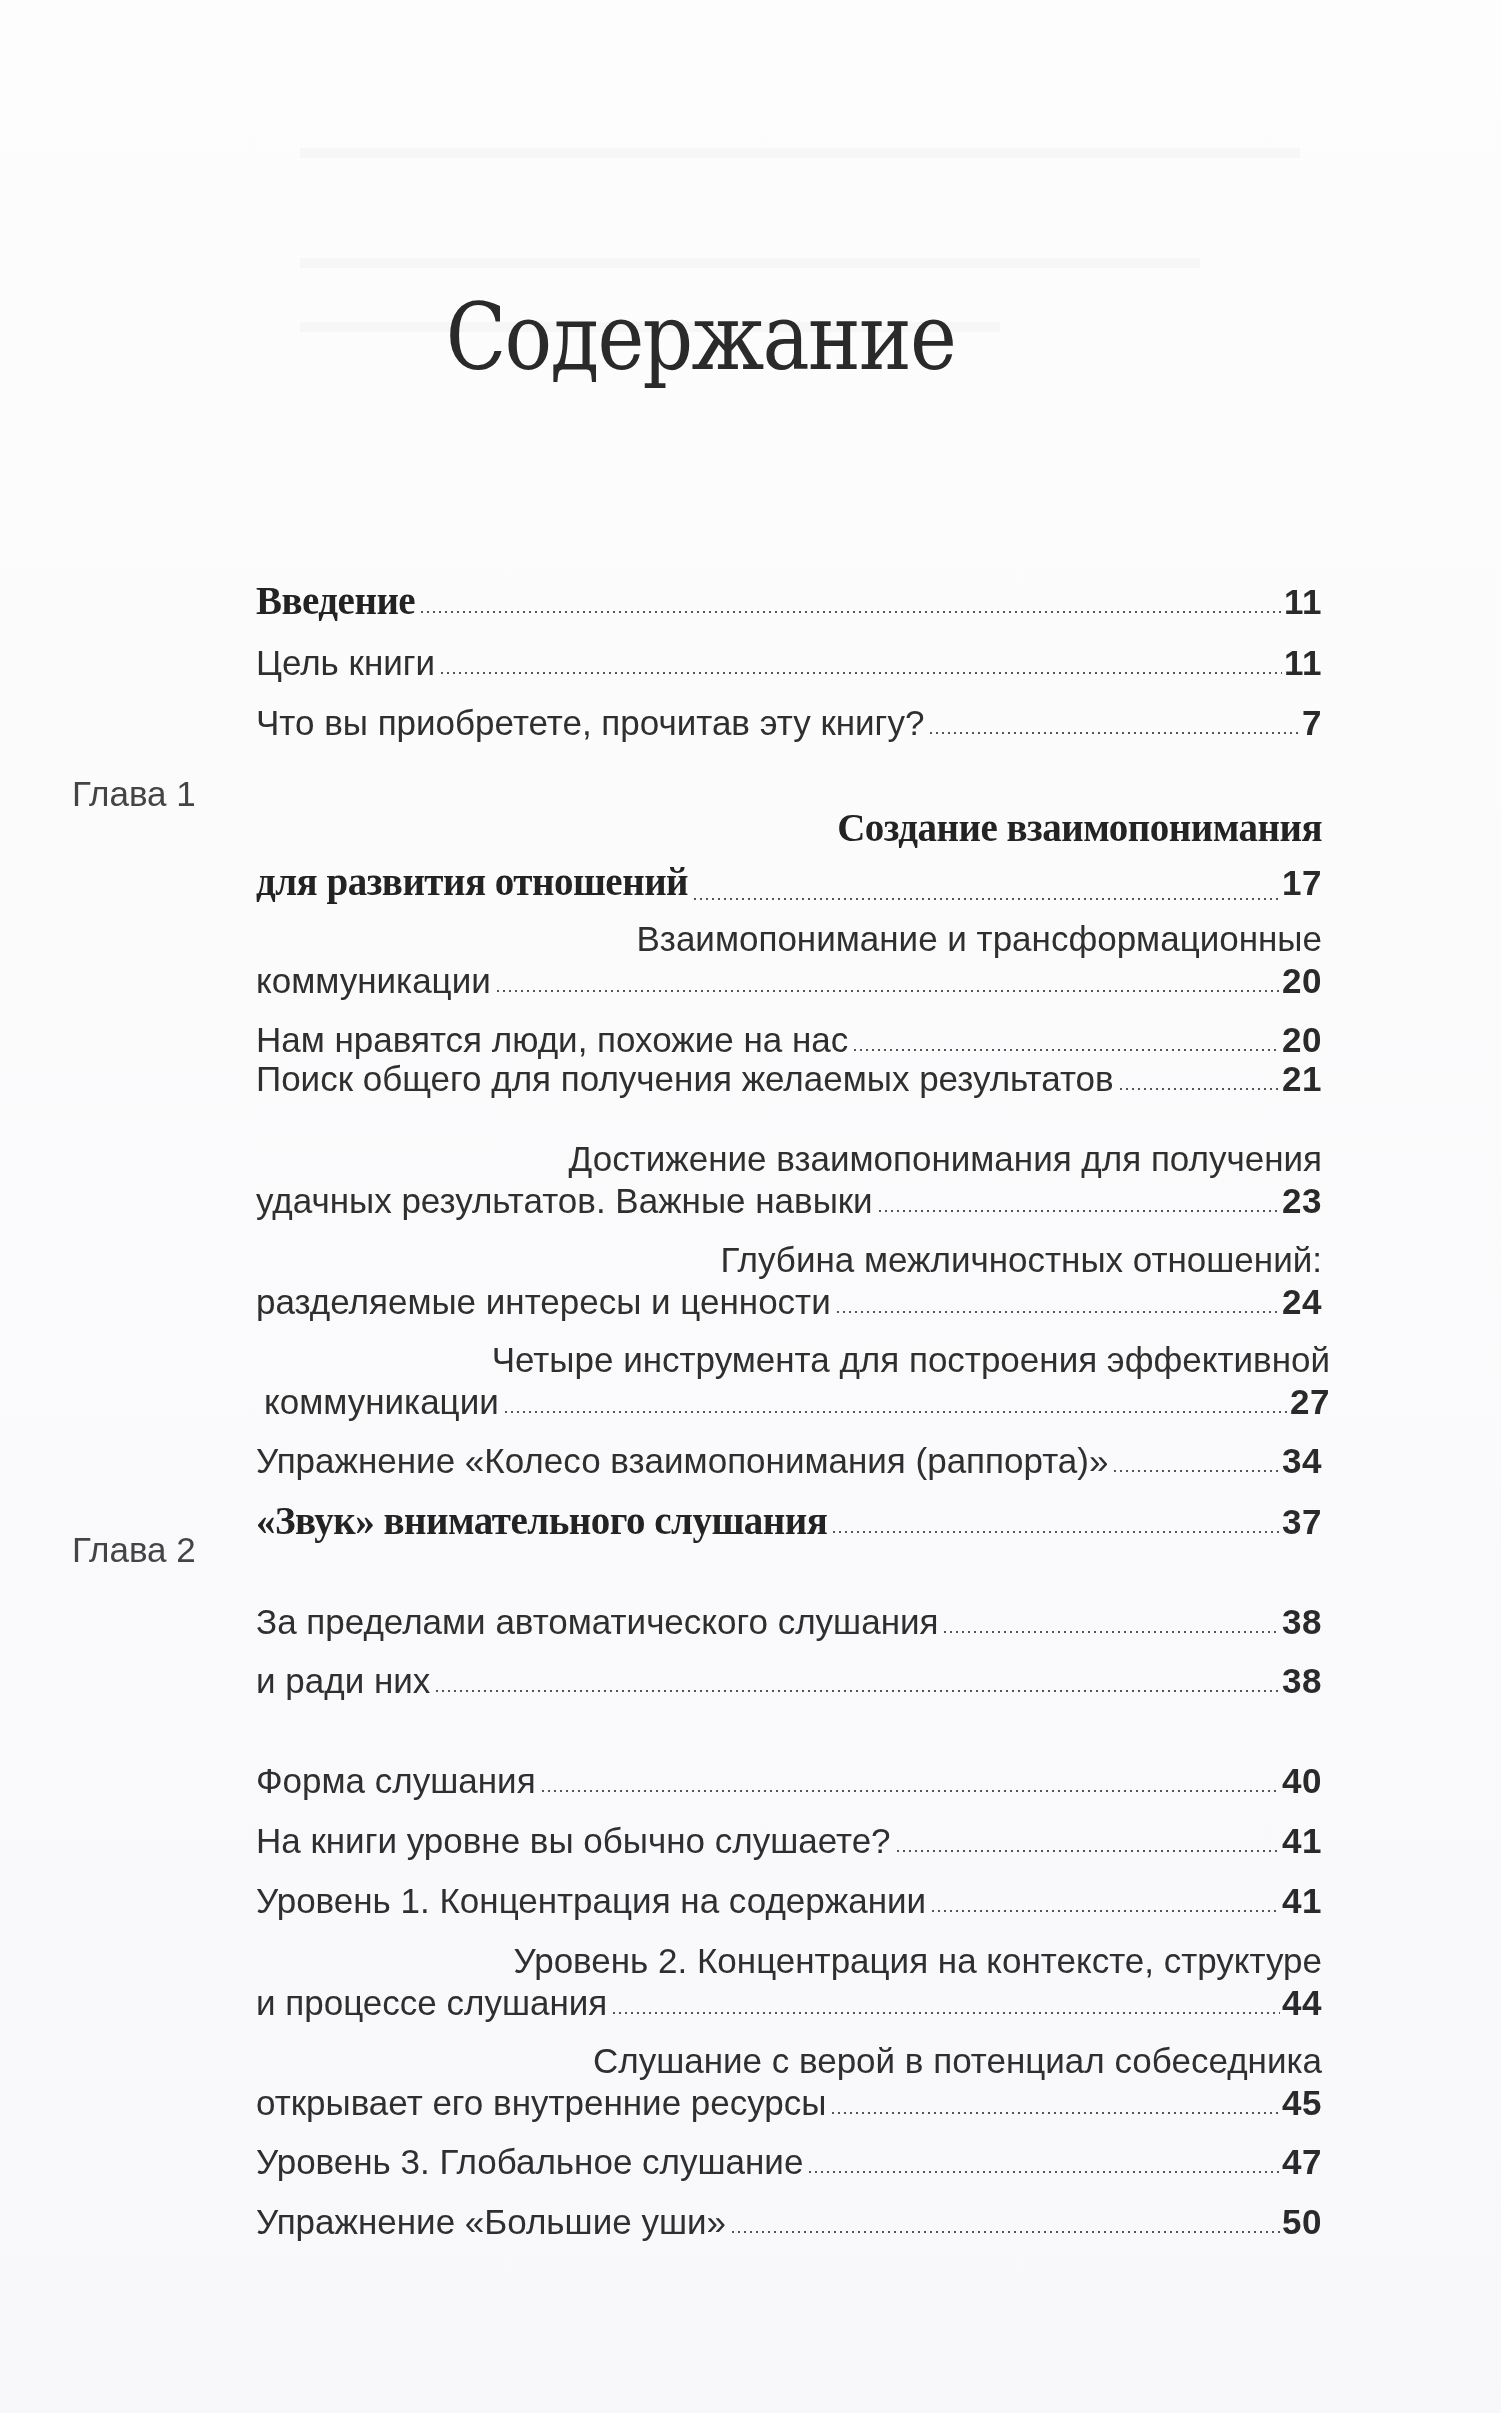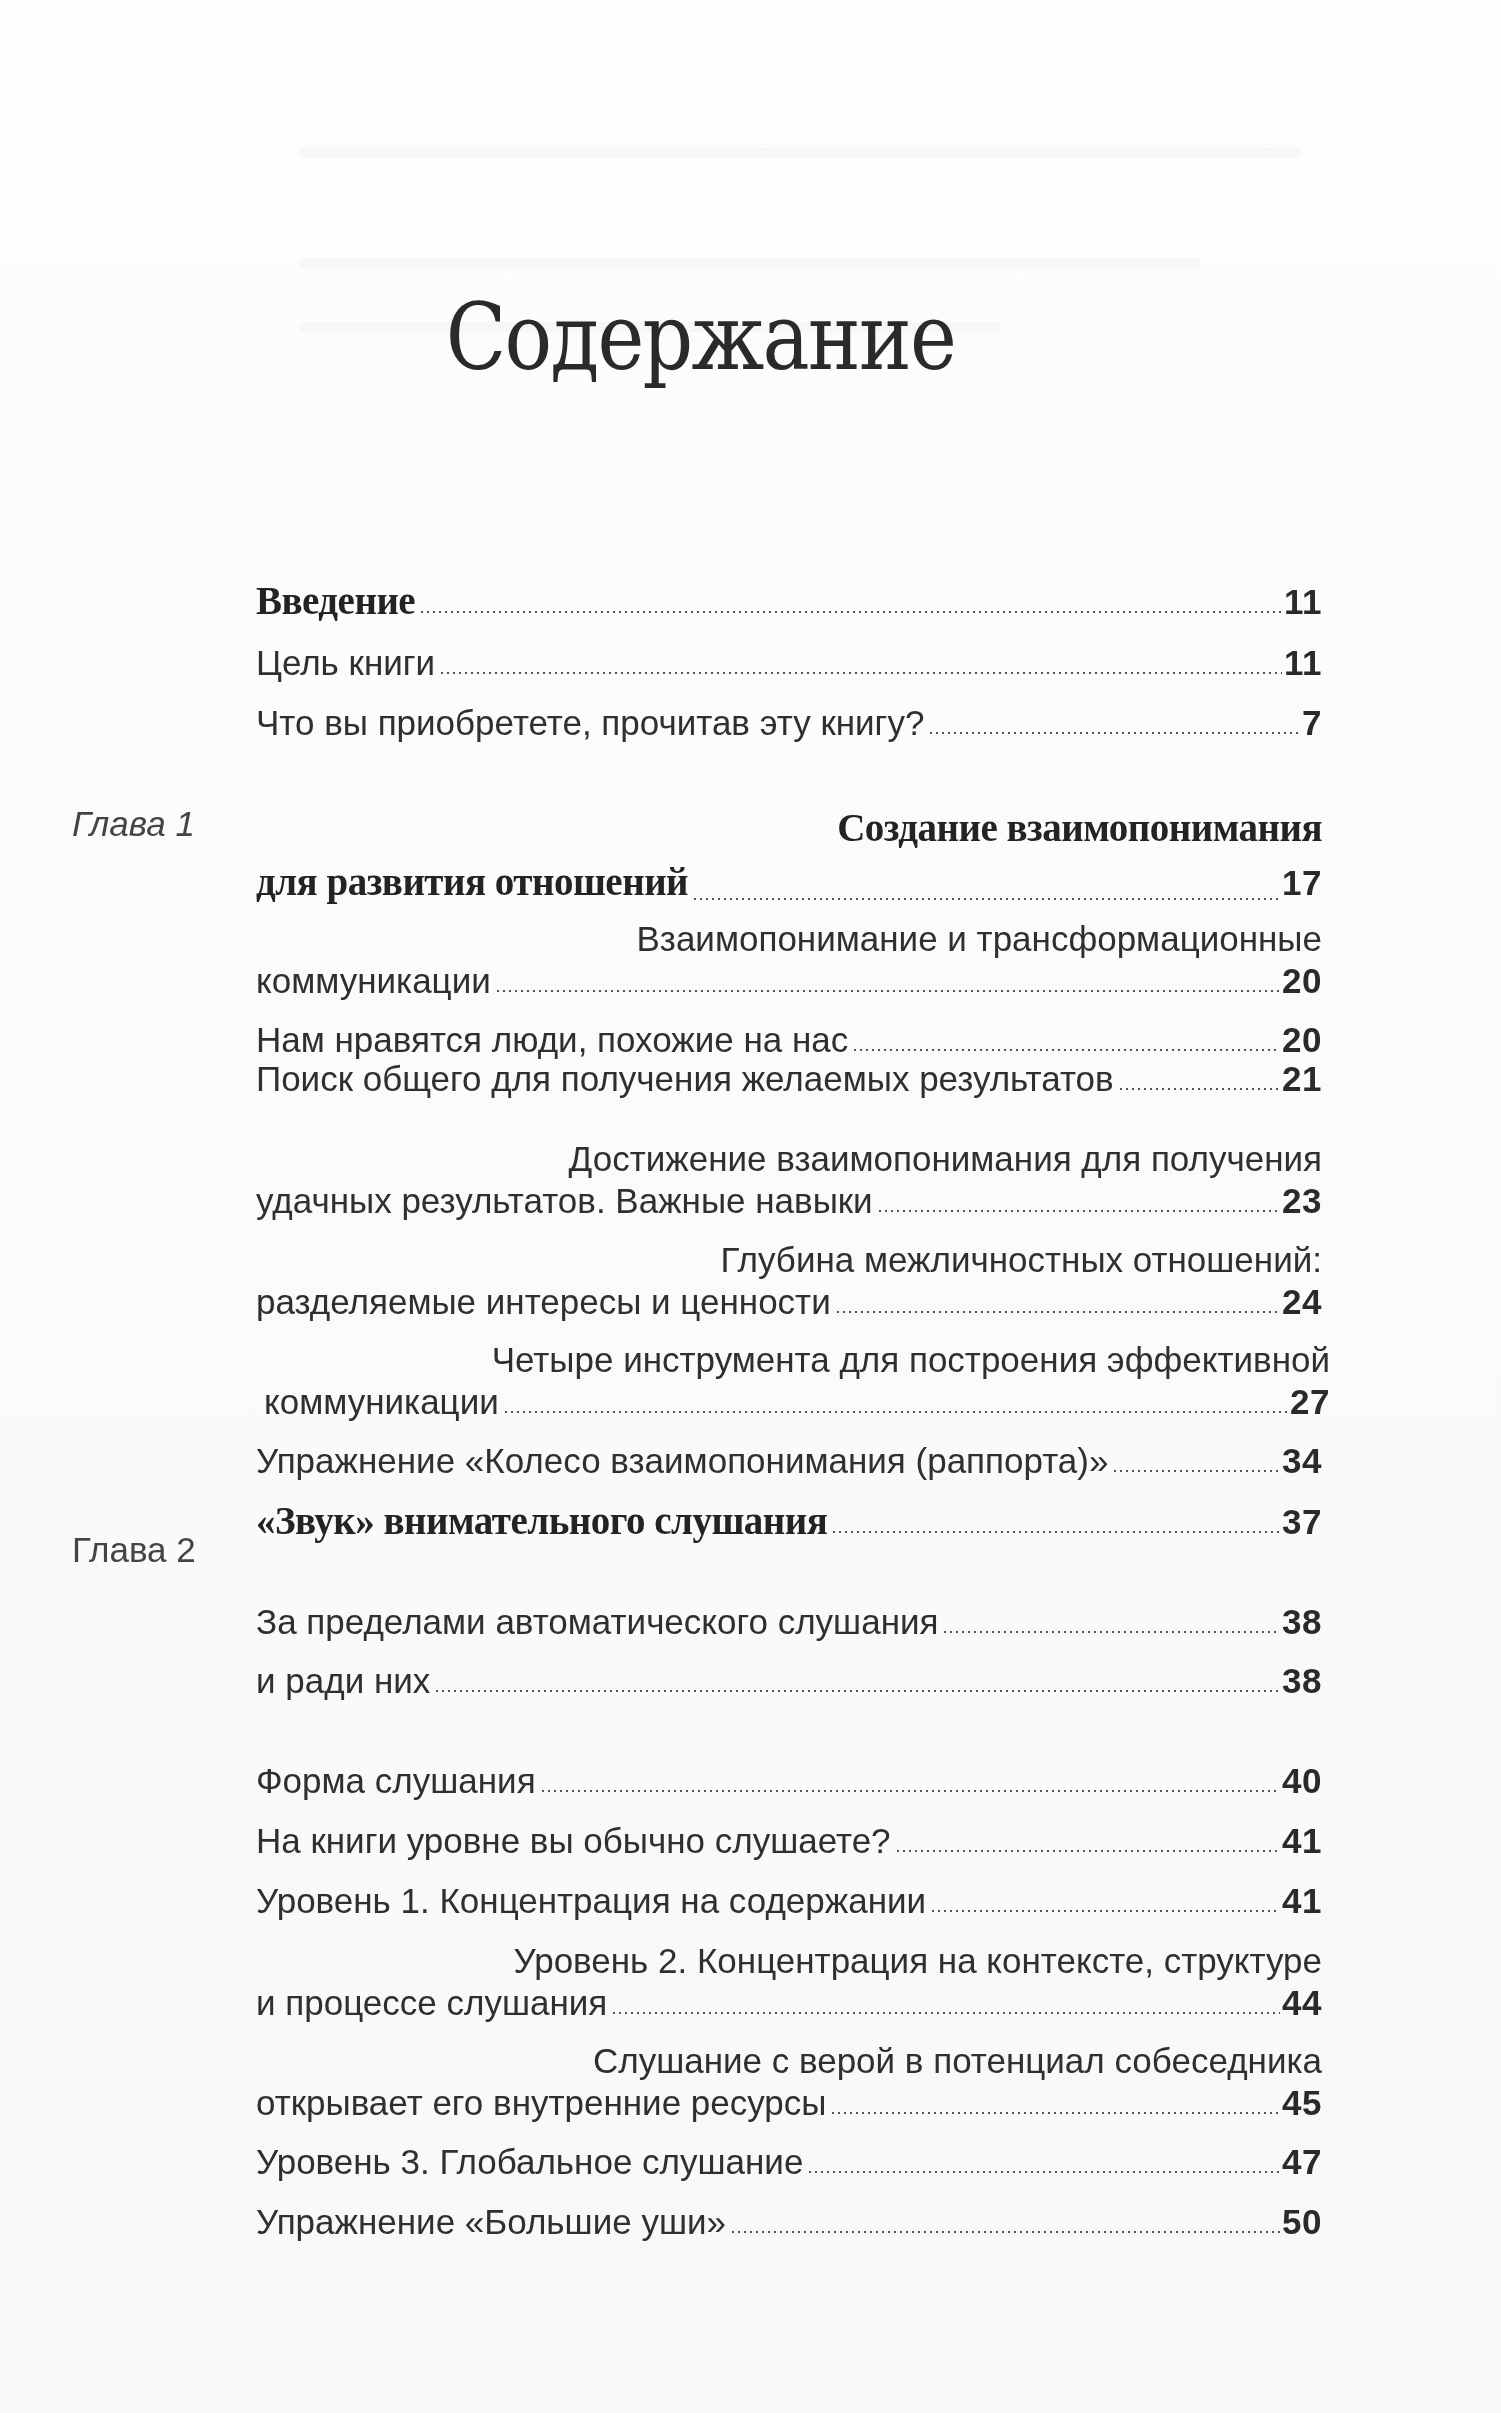--- a/index.html
+++ b/index.html
@@ -68,21 +68,21 @@
         </div>
     </div>
     <div class="row" style="top:702px;">
       <div class="last">
           <span class="t">Что вы приобретете, прочитав эту книгу?</span>
           <span class="dots"></span>
           <span class="pg">7</span>
         </div>
     </div>
 
-    <div class="chap" style="top:803px;font-style:italic;">Глава 1</div>
+    <div class="chap" style="top:773px;">Глава 1</div>
     <div class="row head" style="top:801px;line-height:54px;">
       <span class="txt">Создание взаимопонимания</span>
       <div class="last">
           <span class="t">для развития отношений</span>
           <span class="dots"></span>
           <span class="pg">17</span>
         </div>
     </div>
 
     <div class="row" style="top:918px;">

